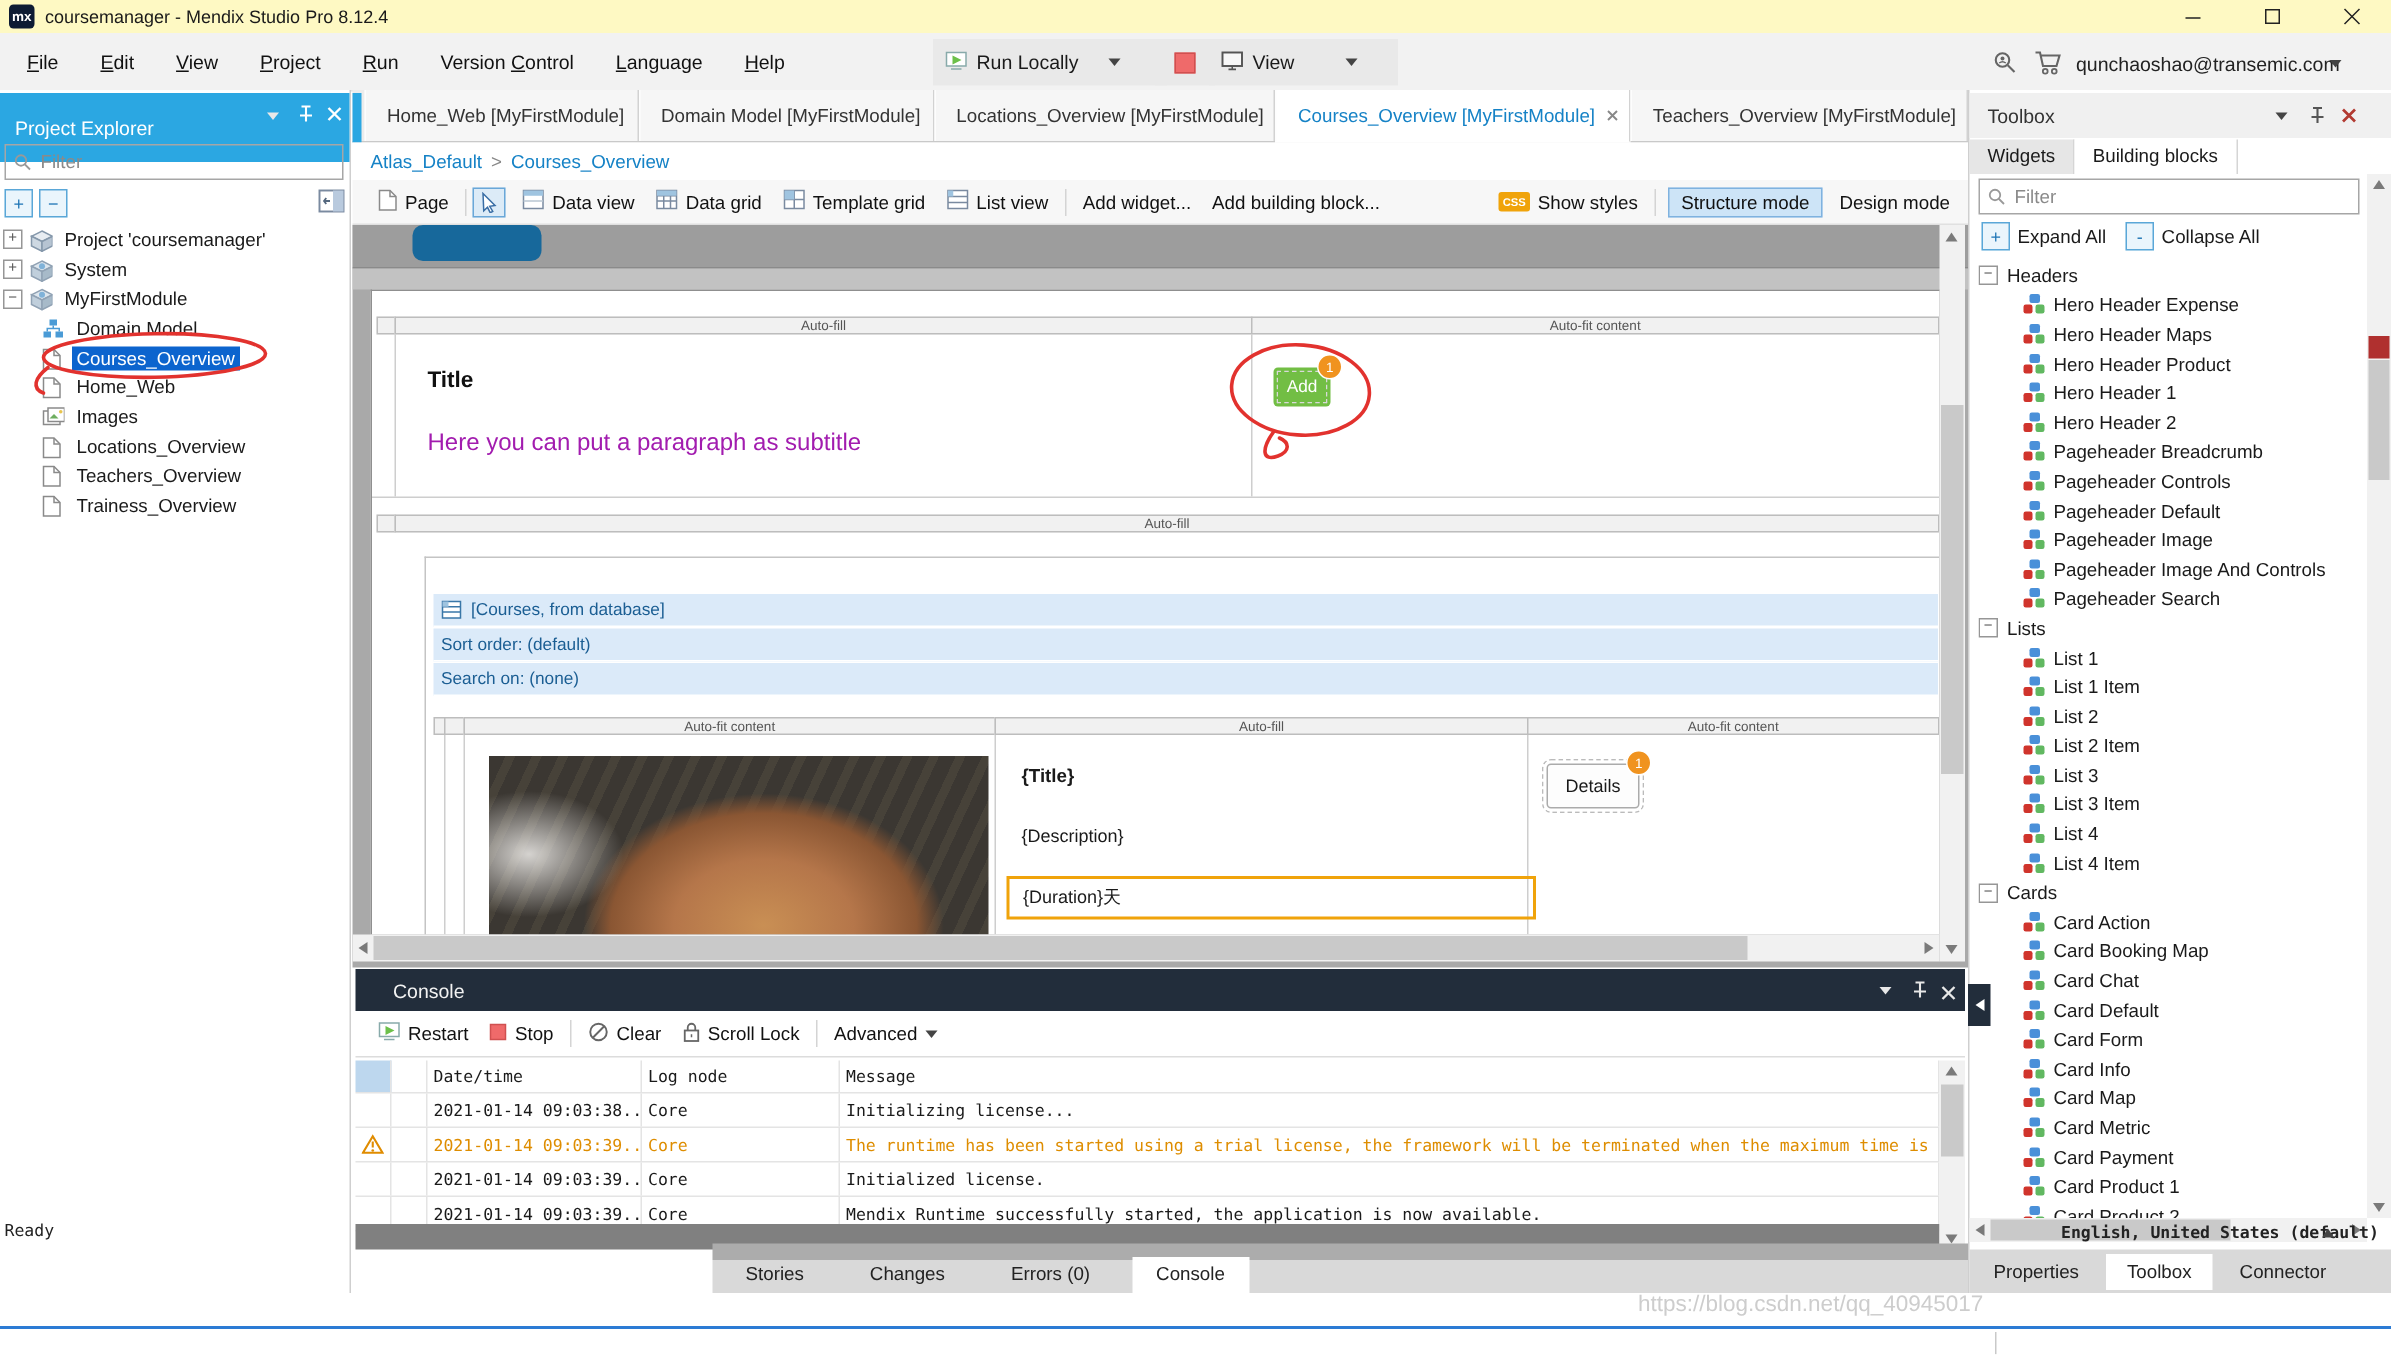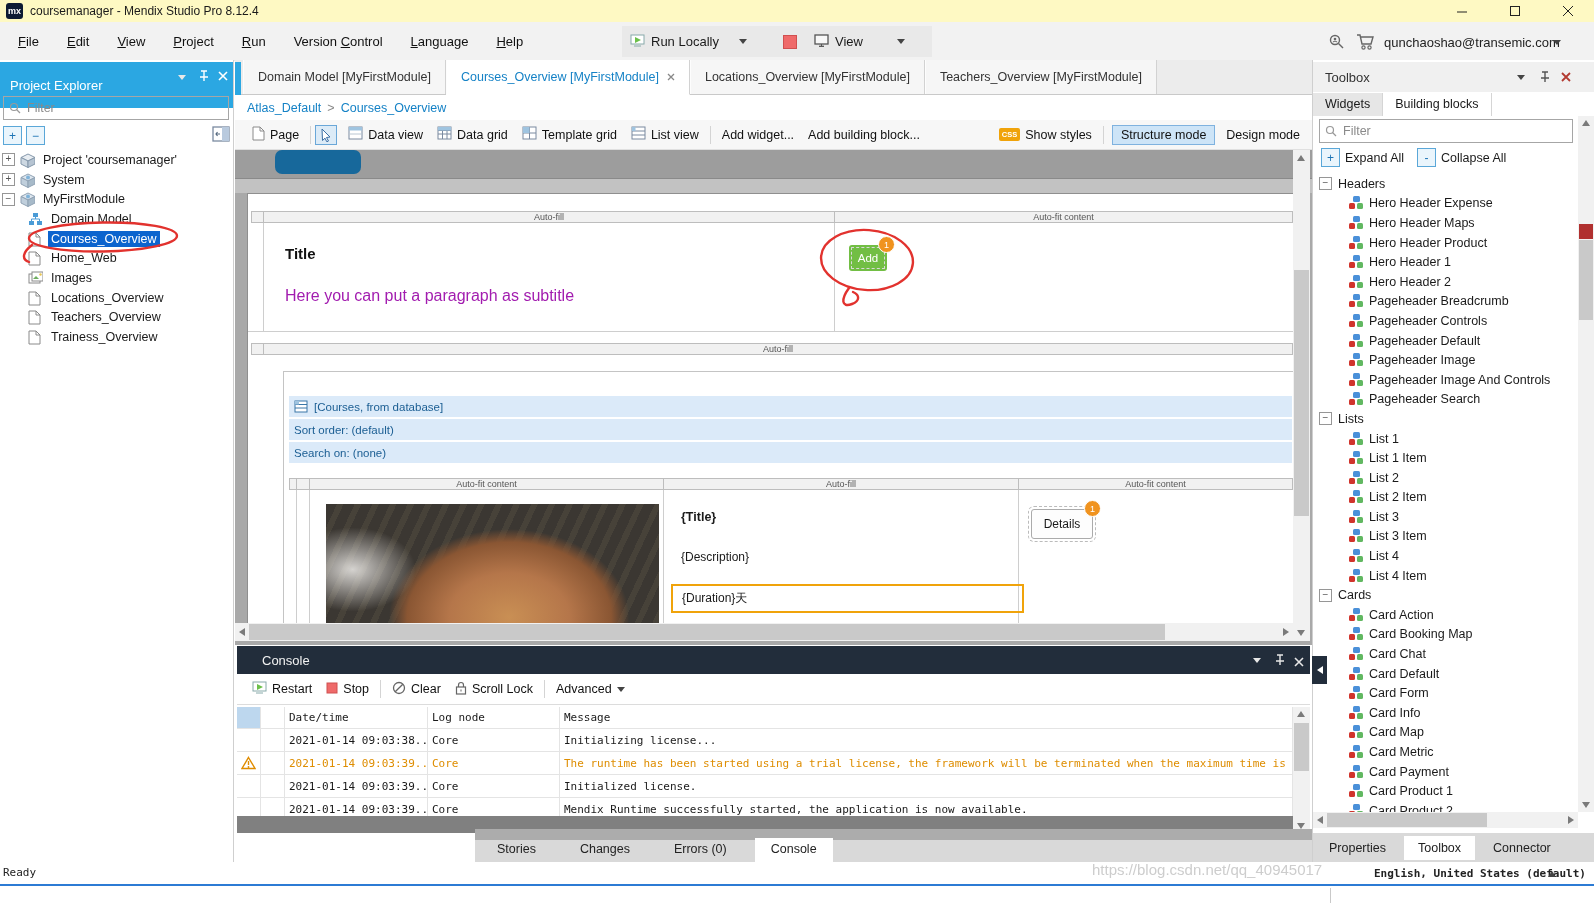--- a/index.html
+++ b/index.html
@@ -281,30 +281,33 @@
               <path d="M8 1 v4 h4" fill="none" stroke="#8a8a8a"></path>
             </svg>
           </span>
           <span class="tree-label">Trainess_Overview</span>
         </div>
       </div>
   </div>
 
   <div class="abs" id="tabstrip">
       <div class="doctab">
+        <span>Home_Web [MyFirstModule]</span>
+      </div>
+      <div class="doctab">
         <span>Domain Model [MyFirstModule]</span>
+      </div>
+      <div class="doctab">
+        <span>Locations_Overview [MyFirstModule]</span>
       </div>
       <div class="doctab active">
         <span>Courses_Overview [MyFirstModule]</span>
         <span><svg width="8" height="8">
             <path d="M1 1 L7 7 M7 1 L1 7" stroke="#888" stroke-width="1.3"></path>
           </svg></span>
-      </div>
-      <div class="doctab">
-        <span>Locations_Overview [MyFirstModule]</span>
       </div>
       <div class="doctab">
         <span>Teachers_Overview [MyFirstModule]</span>
       </div>
     </div>
   <div class="abs" id="blue-sliver"></div>
 
   <div class="abs" id="breadcrumb">
     <span class="bc-link">Atlas_Default</span>
     <span style="color:#888">&gt;</span>
@@ -854,21 +857,21 @@
         <div class="btab active" style="margin: 0px 2px; padding: 5px 14px;">Toolbox</div>
         <div class="btab" style="margin: 0px 2px; padding: 5px 14px;">Connector</div>
       </div>
   </div>
 
   <div class="abs" style="left:1312px;top:656px;width:15px;height:28px;background:#222d3b;display:flex;align-items:center;justify-content:center">
       <span class="tri left" style="border-right-color:#fff"></span>
     </div>
 
   <div class="abs" id="watermark" style="left:1092px;top:861px">https://blog.csdn.net/qq_40945017</div>
-  <div class="abs" style="left:0;top:862px;width:1594px;height:23px;z-index:2">
+  <div class="abs" style="left:0;top:810px;width:1594px;height:23px;z-index:2">
     <span class="abs mono" style="left:3px;top:4px;font-size:11px;color:#222">Ready</span>
     <span class="abs mono" style="left:1374px;top:5px;font-size:11px;color:#222;font-weight:bold">English, United States (default)</span>
     <span class="abs tri up" style="left:1548px;top:9px;border-bottom-color:#444"></span>
   </div>
   <div class="abs" style="left:0;top:884px;width:1594px;height:2px;background:#2c7bd4;z-index:2"></div>
   <div class="abs" style="left:1330px;top:888px;width:1px;height:15px;background:#c9c9c9;z-index:2"></div>
 
   <svg class="abs" id="annotations">
     <g fill="none" stroke="#e2322e" stroke-width="2.4" stroke-linecap="round">
       <ellipse cx="103" cy="237" rx="74" ry="14.5" transform="rotate(-1 103 237)"></ellipse>

